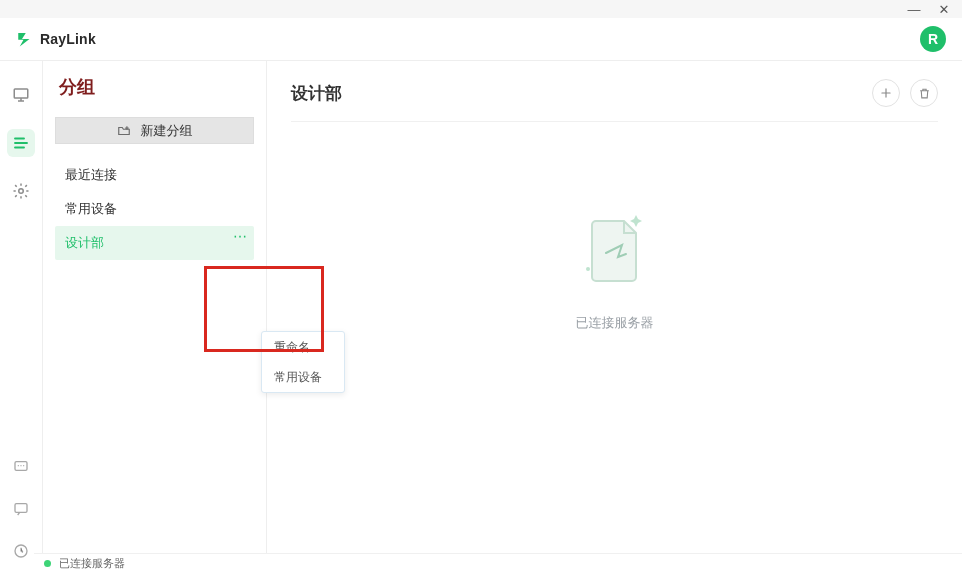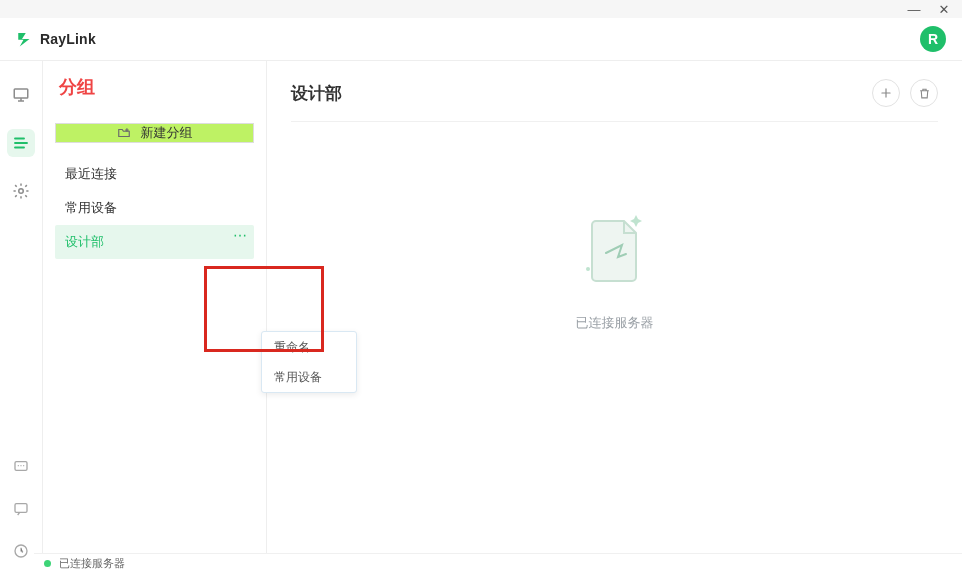--- a/index.html
+++ b/index.html
@@ -16,29 +16,29 @@
 
 .body { display: flex; height: calc(573px - 18px - 42px); }
 
 .nav { width: 42px; border-top: 1px solid #eee; display: flex; flex-direction: column; align-items: center; padding-top: 20px; gap: 20px; position: relative; }
 .nav-item { width: 28px; height: 28px; display: flex; align-items: center; justify-content: center; border-radius: 6px; cursor: pointer; color: #8c8c8c; }
 .nav-item.active { background: #e6f7ed; color: #1fbf6a; }
 .nav-bottom { position: absolute; bottom: 8px; display: flex; flex-direction: column; align-items: center; gap: 14px; }
 .nav-bottom .nav-item { color: #a8a8a8; }
 
 .sidebar { width: 225px; border-left: 1px solid #eee; border-right: 1px solid #eee; border-top: 1px solid #eee; padding: 14px 12px 0 12px; position: relative; }
-.sidebar-title { font-size: 18px; font-weight: 600; color: #ef4444; margin-bottom: 24px; padding-left: 4px; }
-.new-group-btn { width: 100%; height: 20px; border: 1px solid #ddd; background: #bef264; display: flex; align-items: center; justify-content: center; gap: 10px; font-size: 13px; color: #333; cursor: pointer; margin-bottom: 14px; }
+.sidebar-title { font-size: 18px; font-weight: 600; color: #7f1d1d; margin-bottom: 18px; padding-left: 4px; }
+.new-group-btn { width: 100%; height: 27px; border: 1px solid #ddd; background: #e5e5e5; display: flex; align-items: center; justify-content: center; gap: 10px; font-size: 13px; color: #333; cursor: pointer; margin-bottom: 14px; }
 .new-group-btn .ng-icon { color: #6b6b6b; }
 .group-list { list-style: none; }
 .group-item { height: 34px; display: flex; align-items: center; padding: 0 10px; font-size: 13px; color: #333; cursor: pointer; border-radius: 2px; position: relative; }
 .group-item.active { background: #e6f7ed; color: #1fbf6a; }
 .group-item .more { position: absolute; right: 6px; top: 2px; color: #1fbf6a; font-size: 14px; letter-spacing: 1px; }
 
-.ctx-menu { position: absolute; left: 218px; top: 270px; width: 96px; background: #fff; border: 1px solid #d9e8f3; border-radius: 3px; box-shadow: 0 2px 6px rgba(0,0,0,0.08); z-index: 20; }
+.ctx-menu { position: absolute; left: 218px; top: 270px; width: 84px; background: #fff; border: 1px solid #d9e8f3; border-radius: 3px; box-shadow: 0 2px 6px rgba(0,0,0,0.08); z-index: 20; }
 .ctx-item { height: 30px; display: flex; align-items: center; padding: 0 12px; font-size: 12px; color: #555; cursor: pointer; }
 .highlight-box { position: absolute; border: 3px solid #d9281f; z-index: 30; pointer-events: none; }
 
 .main { flex: 1; border-top: 1px solid #eee; padding: 18px 24px; display: flex; flex-direction: column; }
 .main-header { display: flex; justify-content: space-between; align-items: center; padding-bottom: 14px; border-bottom: 1px solid #f0f0f0; }
 .main-title { font-size: 17px; font-weight: 600; color: #333; }
 .main-actions { display: flex; gap: 10px; }
 .circle-btn { width: 28px; height: 28px; border-radius: 50%; border: 1px solid #e2e2e2; background: #fff; display: flex; align-items: center; justify-content: center; color: #888; cursor: pointer; }
 
 .empty { flex: 1; display: flex; flex-direction: column; align-items: center; justify-content: flex-start; padding-top: 90px; }

